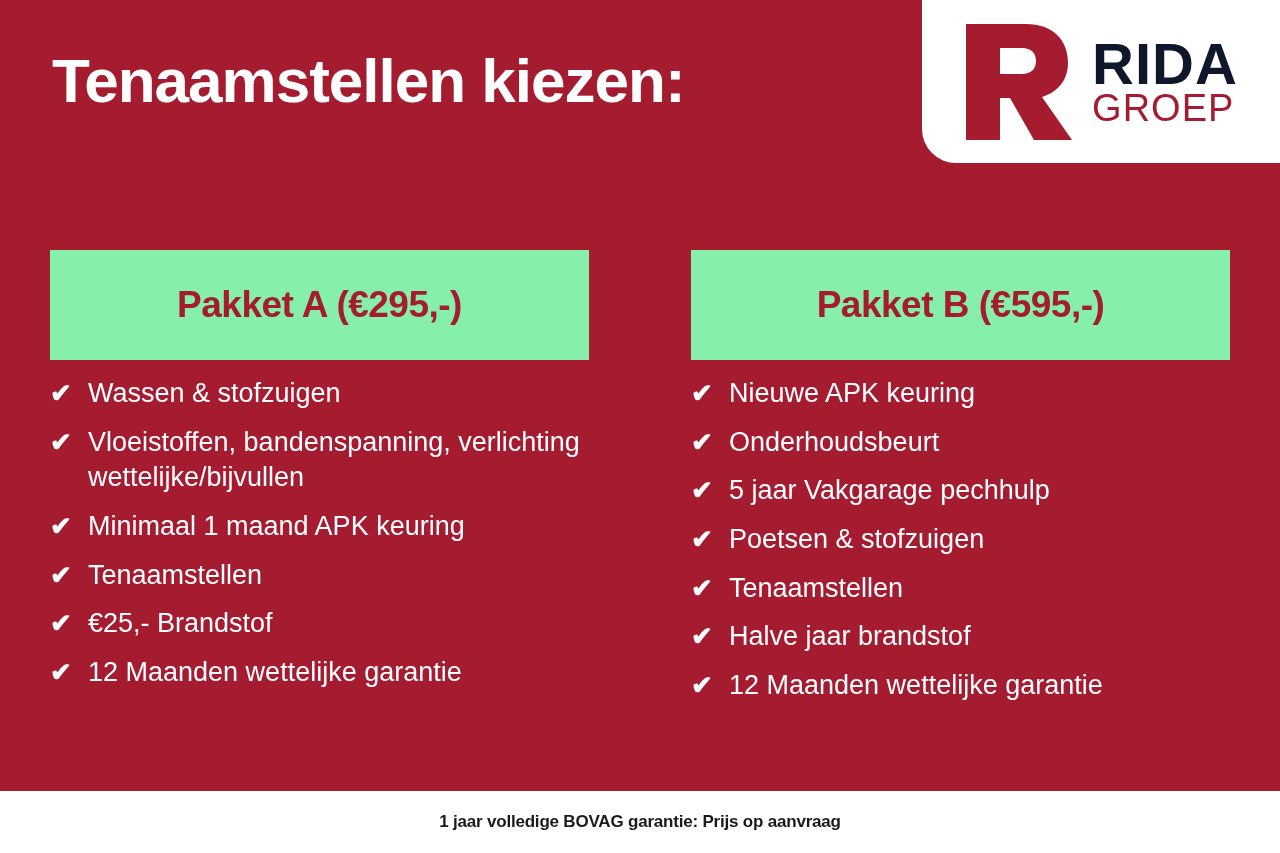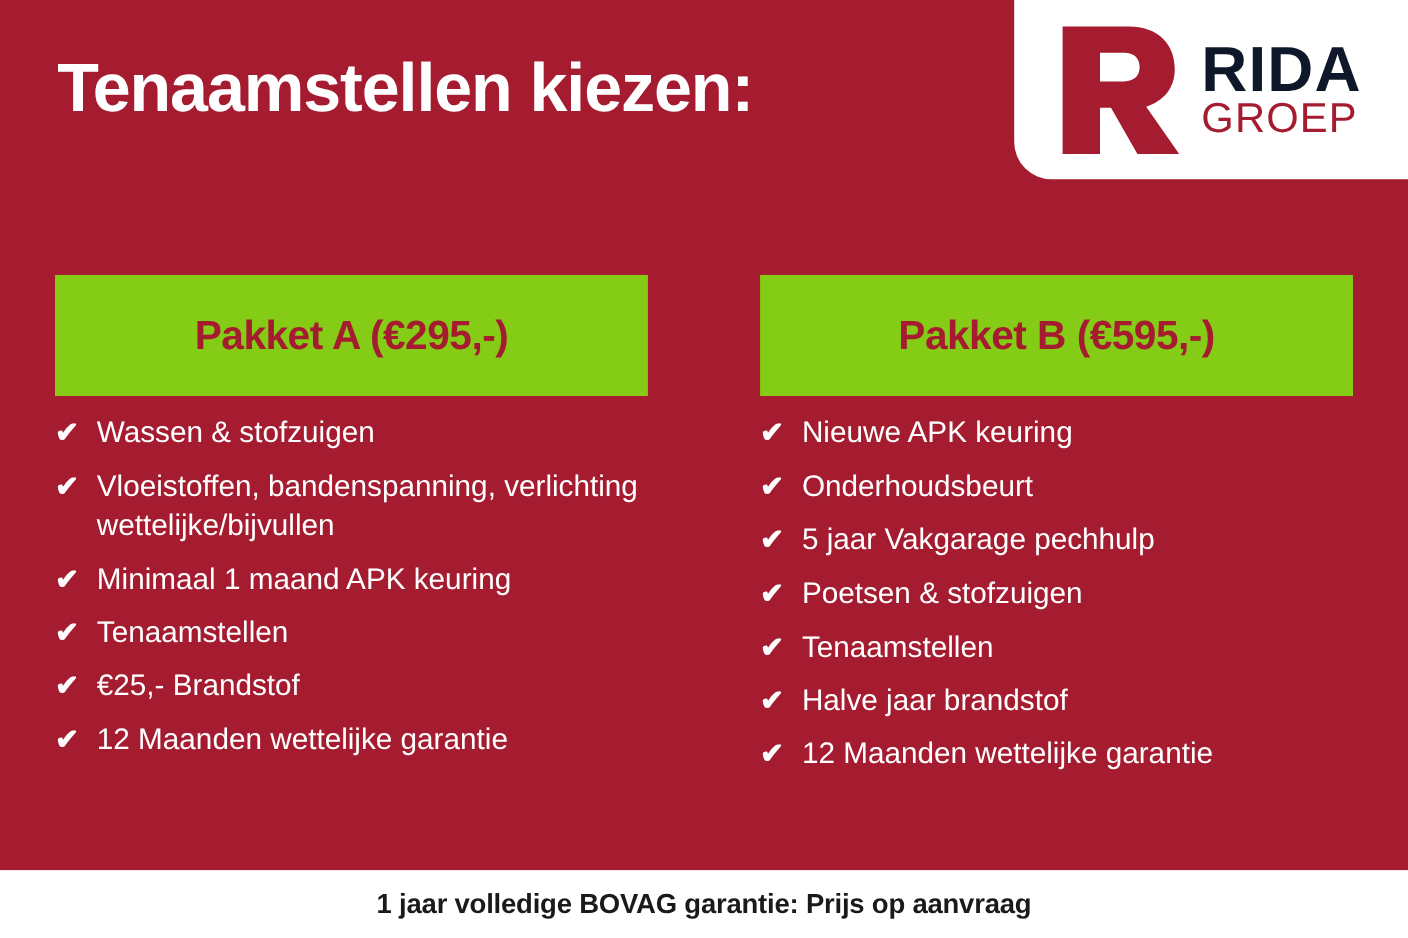--- a/index.html
+++ b/index.html
@@ -89,21 +89,21 @@
     display: flex;
     gap: 102px;
   }
 
   .package {
     width: 539px;
     flex: 0 0 539px;
   }
 
   .package-header {
-    background: #84cc16;
+    background: #86efac;
     height: 110px;
     display: flex;
     align-items: center;
     justify-content: center;
     margin-bottom: 16px;
   }
 
   .package-title {
     font-size: 37px;
     font-weight: 700;
@@ -145,21 +145,21 @@
     right: 0;
     bottom: 0;
     height: 62px;
     background: #ffffff;
     display: flex;
     align-items: center;
     justify-content: center;
   }
 
   .footer-text {
-    font-size: 25px;
+    font-size: 17px;
     font-weight: 700;
     color: #1a1a1a;
     letter-spacing: -0.2px;
   }
 </style>
 </head>
 <body>
 
 <div class="poster">
 

